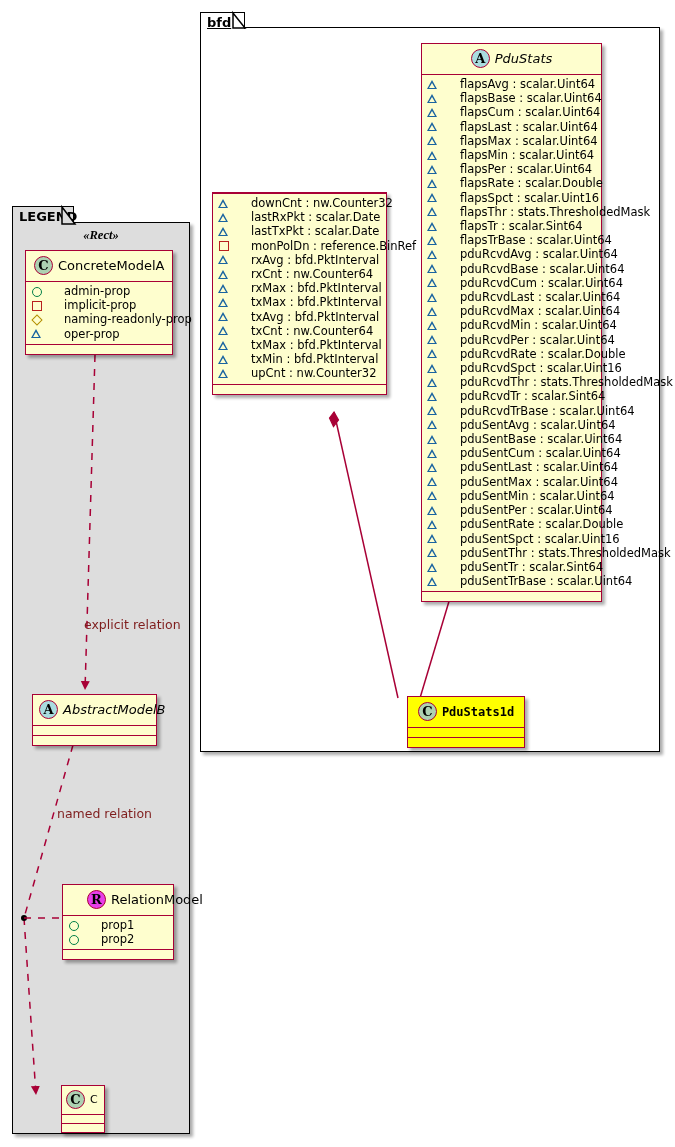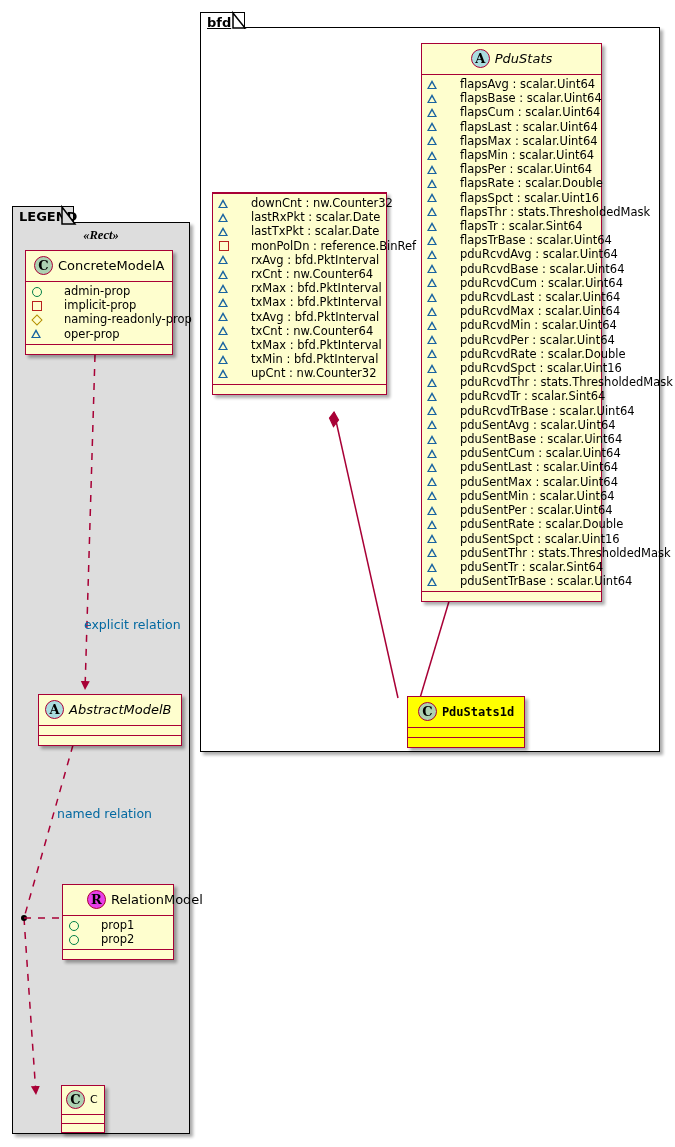--- a/index.html
+++ b/index.html
@@ -147,21 +147,21 @@
   svg.edges {
     position: absolute;
     left: 0; top: 0;
     width: 675px; height: 1147px;
     pointer-events: none;
     overflow: visible;
   }
   .edge-label {
     position: absolute;
     font-size: 12.5px;
-    color: #0369a1;
+    color: #7f1d1d;
     white-space: nowrap;
   }
   .clip-legend {
     position: absolute;
     overflow: hidden;
   }
 </style>
 </head>
 <body>
 
@@ -467,21 +467,21 @@
         </div>
         <div class="attr">
           <span class="marker m-oper"></span>
           <span class="atext">oper-prop</span>
         </div>
       </div>
     <div class="uml-sep"></div>
     <div class="uml-empty"></div>
   </div>
 
-  <div class="uml-box" style="left:38px; top:694px; width:144px;">
+  <div class="uml-box" style="left:32px; top:694px; width:125px;">
     <div class="uml-title" style="text-align:left; padding-left:6px;">
       <span class="badge badge-a">A</span><span class="ctitle italic">AbstractModelB</span>
     </div>
     <div class="uml-sep"></div>
     <div class="uml-empty"></div>
     <div class="uml-sep"></div>
     <div class="uml-empty"></div>
   </div>
 
   <div class="uml-box" style="left:62px; top:884px; width:112px;">

